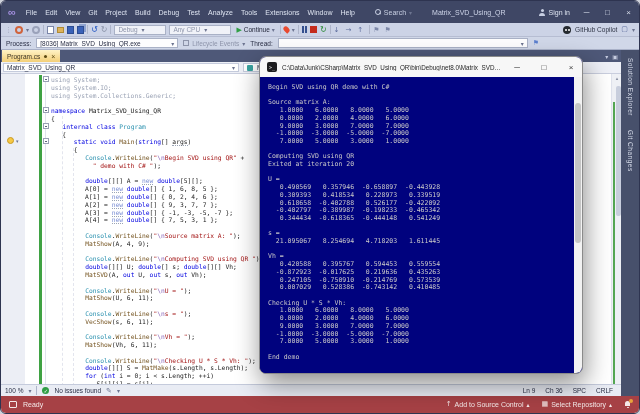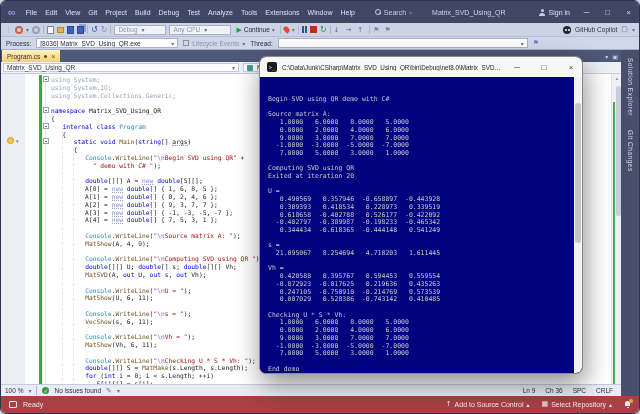--- a/index.html
+++ b/index.html
@@ -160,21 +160,21 @@
     box-shadow:2px 10px 26px rgba(0,0,0,0.45); background:#00027e; }
   .console-title { height:20px; background:#f7f7f7; display:flex; align-items:center; gap:5px;
     padding-left:7px; }
   .console-icn { width:10px; height:10px; background:#1d1d1f; border-radius:2px; color:#e8e8e8;
     font-size:5px; line-height:10px; text-align:center; font-family:"DejaVu Sans Mono",monospace; }
   .console-path { flex:1; font-size:6.3px; color:#1f1f1f; white-space:nowrap; overflow:hidden;
     text-overflow:ellipsis; }
   .cw-btn { width:22px; height:20px; display:flex; align-items:center; justify-content:center;
     font-size:8px; color:#3a3a3a; }
   .console-body { position:absolute; top:20px; left:0; right:0; bottom:0; background:#00027e; }
-  .console-pre { margin:0; padding:19px 10px 0 8px; font-family:"DejaVu Sans Mono",monospace;
+  .console-pre { margin:0; padding:7px 10px 0 8px; font-family:"DejaVu Sans Mono",monospace;
     font-size:6.5px; line-height:7.7px; color:#c9c9c9; white-space:pre; }
   .console-scrollbar { position:absolute; right:0; top:0; bottom:0; width:8px; background:#f2f2f2; }
   .console-thumb { position:absolute; left:1px; width:6px; top:26px; height:140px;
     background:#c5c5c5; border-radius:3px; }
 </style>
 </head>
 <body>
 
 <div class="screen">
 

